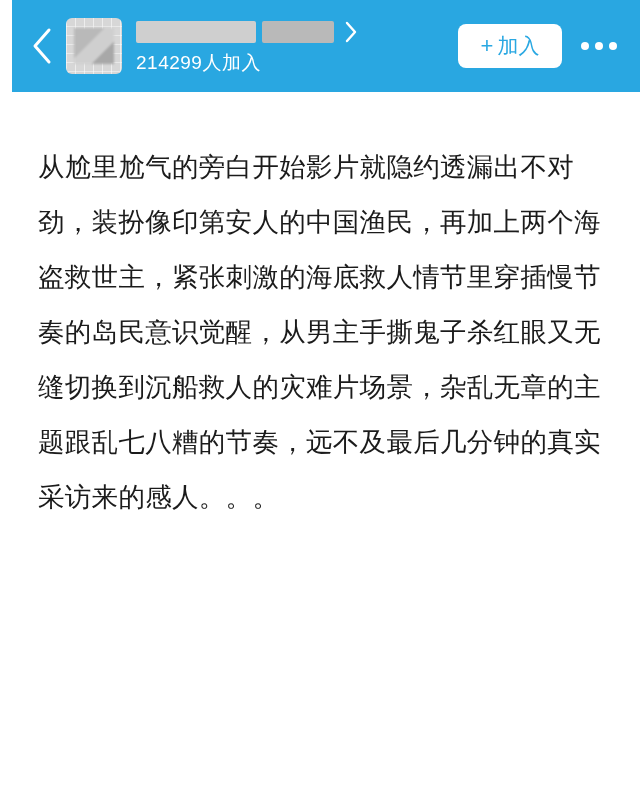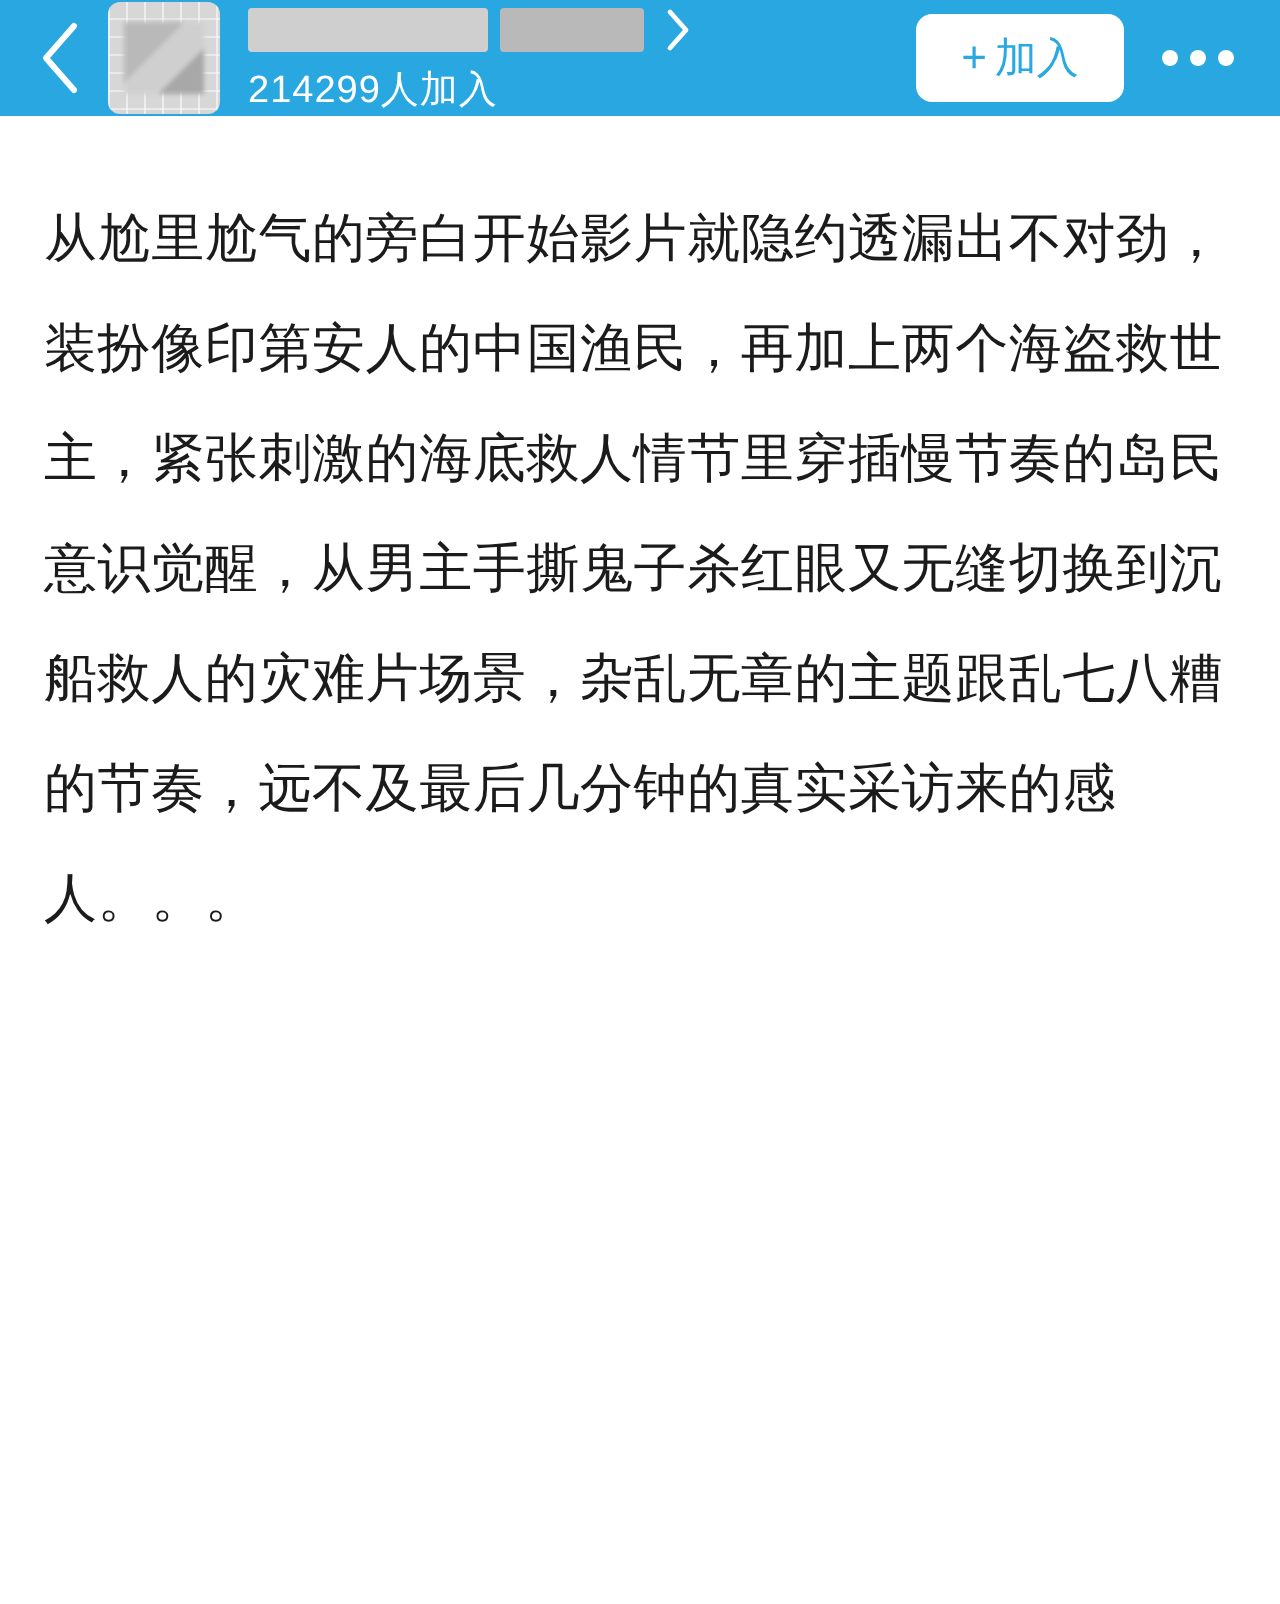--- a/index.html
+++ b/index.html
@@ -17,26 +17,27 @@
     position: relative;
     width: 640px;
     height: 802px;
     background: #ffffff;
     box-sizing: border-box;
   }
 
   
   .topbar {
     position: relative;
-    height: 58px;
+    height: 92px;
     background: #29a7e1;
     display: flex;
     align-items: center;
     padding: 0 18px 0 8px;
     box-sizing: border-box;
+    margin-left: 12px;
   }
   .back-btn {
     width: 44px;
     height: 54px;
     display: flex;
     align-items: center;
     justify-content: center;
     flex: 0 0 auto;
     cursor: pointer;
   }
@@ -152,26 +153,26 @@
   }
 
   
   .content {
     padding: 34px 22px 0 22px;
     box-sizing: border-box;
     background: #ffffff;
     height: calc(802px - 75px);
   }
   .para {
-    font-family: Liberation Serif, serif;
+    font-family: Liberation Mono, monospace;
     font-size: 26.5px;
     line-height: 55px;
     color: #1b1b1b;
     letter-spacing: .3px;
-    margin: 0;
+    margin: 16px;
     word-break: break-all;
   }
   .para + .para { margin-top: 55px; }
 
   .redact {
     display: inline-block;
     vertical-align: -4px;
     height: 28px;
     border-radius: 1px;
     background: #c9c9c9;

